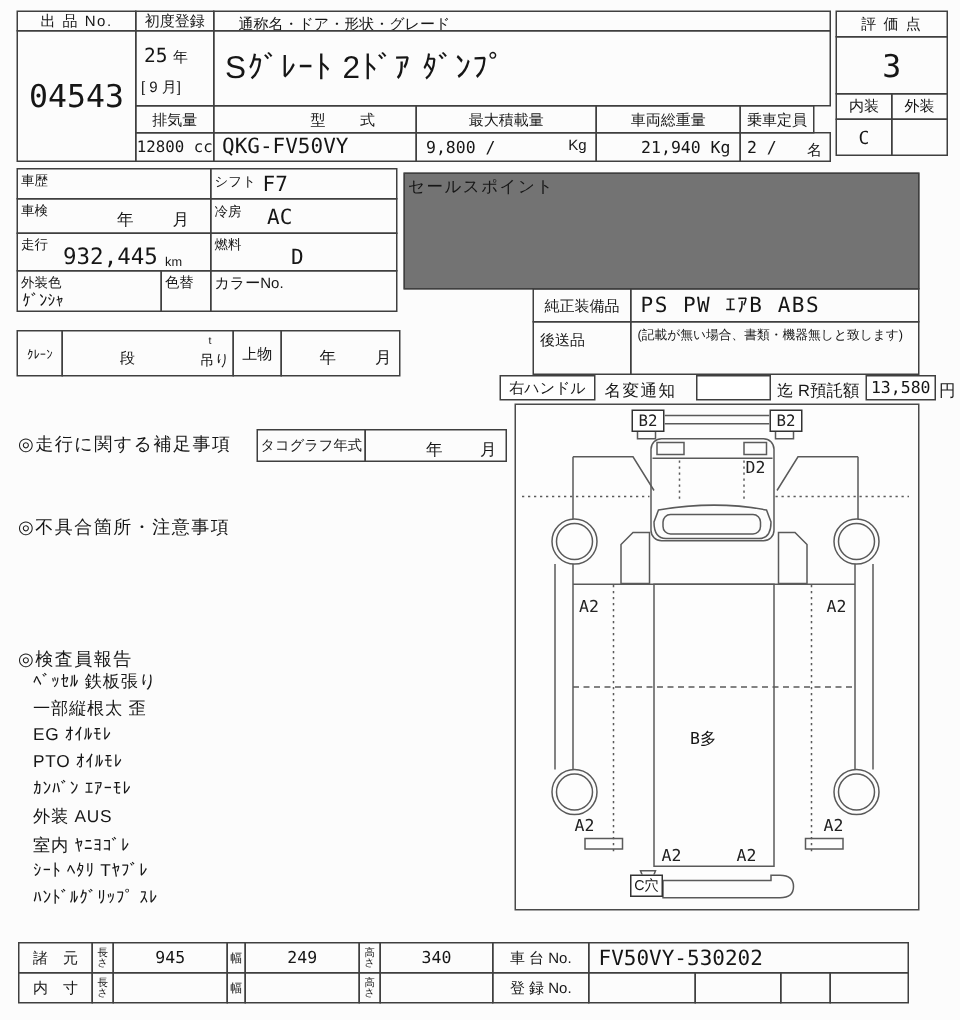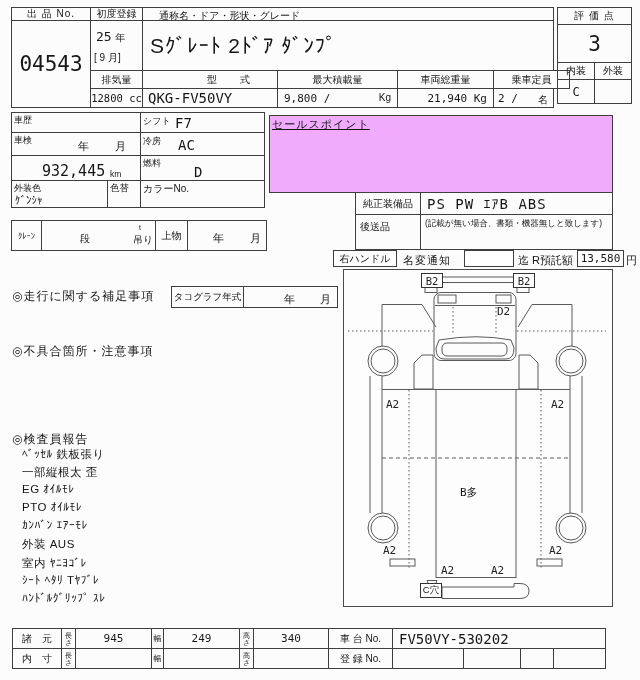--- a/index.html
+++ b/index.html
@@ -47,21 +47,21 @@
 
   <div class="abs b c lbl" style="left:277px;top:70px;width:121px;height:19px;letter-spacing:0;">最大積載量</div>
   <div class="abs b" style="left:277px;top:88px;width:121px;height:20px;font-size:11px;">
     <span class="abs mono" style="left:6px;top:3px;">9,800 /</span>
     <span class="abs" style="right:6px;top:3px;font-size:10px;">Kg</span>
   </div>
 
   <div class="abs b c lbl" style="left:397px;top:70px;width:97px;height:19px;letter-spacing:0;">車両総重量</div>
   <div class="abs b mono" style="left:397px;top:88px;width:97px;height:20px;font-size:11px;text-align:right;padding:3px 6px 0 0;">21,940 Kg</div>
 
-  <div class="abs b c lbl" style="left:493px;top:70px;width:77px;height:19px;letter-spacing:0;">乗車定員</div>
+  <div class="abs b c lbl" style="left:493px;top:70px;width:50px;height:19px;letter-spacing:0;">乗車定員</div>
   <div class="abs b" style="left:493px;top:88px;width:61px;height:20px;font-size:11px;">
     <span class="abs mono" style="left:4px;top:3px;">2 /</span>
     <span class="abs" style="right:5px;top:4px;font-size:10px;">名</span>
   </div>
 
   <div class="abs b c lbl" style="left:557px;top:7px;width:75px;height:18px;">評 価 点</div>
   <div class="abs b c mono" style="left:557px;top:24px;width:75px;height:39px;font-size:21px;">3</div>
   <div class="abs b c lbl" style="left:557px;top:62px;width:38px;height:18px;letter-spacing:0;">内装</div>
   <div class="abs b c lbl" style="left:594px;top:62px;width:38px;height:18px;letter-spacing:0;">外装</div>
   <div class="abs b c mono" style="left:557px;top:79px;width:38px;height:25px;font-size:12px;">C</div>
@@ -80,20 +80,21 @@
     <span class="tl">車検</span>
     <span class="abs" style="left:66px;top:6px;font-size:11px;">年</span>
     <span class="abs" style="left:103px;top:6px;font-size:11px;">月</span>
   </div>
   <div class="abs b" style="left:140px;top:132px;width:125px;height:24px;">
     <span class="abs sm" style="left:2px;top:2px;text-align:center;">冷房</span>
     <span class="abs mono" style="left:37px;top:4px;font-size:14px;">AC</span>
   </div>
 
   <div class="abs b" style="left:11px;top:155px;width:130px;height:26px;">
+    <span class="tl">走行</span>
     <span class="abs mono" style="left:30px;top:6px;font-size:15px;">932,445</span>
     <span class="abs" style="left:98px;top:13px;font-size:8.5px;">km</span>
   </div>
   <div class="abs b" style="left:140px;top:155px;width:125px;height:26px;">
     <span class="abs sm" style="left:2px;top:1px;">燃料</span>
     <span class="abs mono" style="left:53px;top:8px;font-size:14px;">D</span>
   </div>
 
   <div class="abs b" style="left:11px;top:180px;width:97px;height:28px;">
     <span class="tl">外装色</span>
@@ -111,21 +112,21 @@
     <span class="abs" style="left:38px;top:11px;font-size:10px;">段</span>
     <span class="abs" style="left:97px;top:3px;font-size:7px;">t</span>
     <span class="abs" style="left:91px;top:12px;font-size:10px;">吊り</span>
   </div>
   <div class="abs b c" style="left:155px;top:220px;width:33px;height:31px;font-size:10px;">上物</div>
   <div class="abs b" style="left:187px;top:220px;width:80px;height:31px;">
     <span class="abs" style="left:25px;top:10px;font-size:11px;">年</span>
     <span class="abs" style="left:62px;top:10px;font-size:11px;">月</span>
   </div>
 
-  <div class="abs b" style="left:269px;top:115px;width:344px;height:78px;background:#f0abfc;text-decoration:underline;">
+  <div class="abs b" style="left:269px;top:115px;width:344px;height:78px;background:#737373;">
     <span class="tl" style="font-size:11px;letter-spacing:1px;">セールスポイント</span>
     <span></span>
   </div>
   <div class="abs b c" style="left:355px;top:192px;width:66px;height:23px;font-size:10px;">純正装備品</div>
   <div class="abs b" style="left:420px;top:192px;width:193px;height:23px;">
     <span class="abs mono" style="left:6px;top:3px;font-size:14px;letter-spacing:1px;">PS PW ｴｱB ABS</span>
   </div>
   <div class="abs b" style="left:355px;top:214px;width:66px;height:36px;">
     <span class="abs" style="left:4px;top:5px;font-size:10px;">後送品</span>
   </div>

